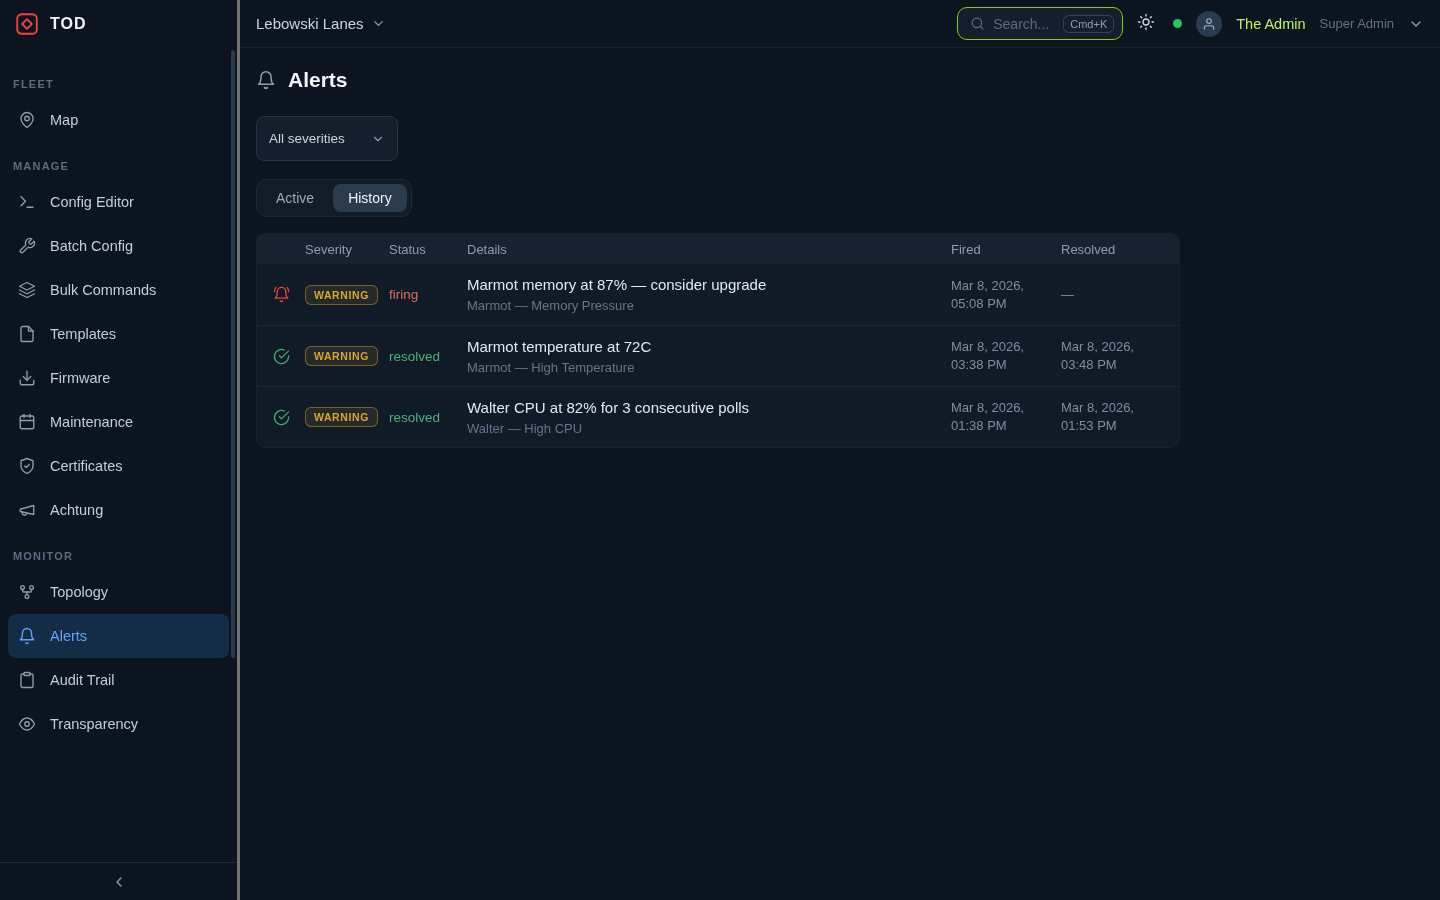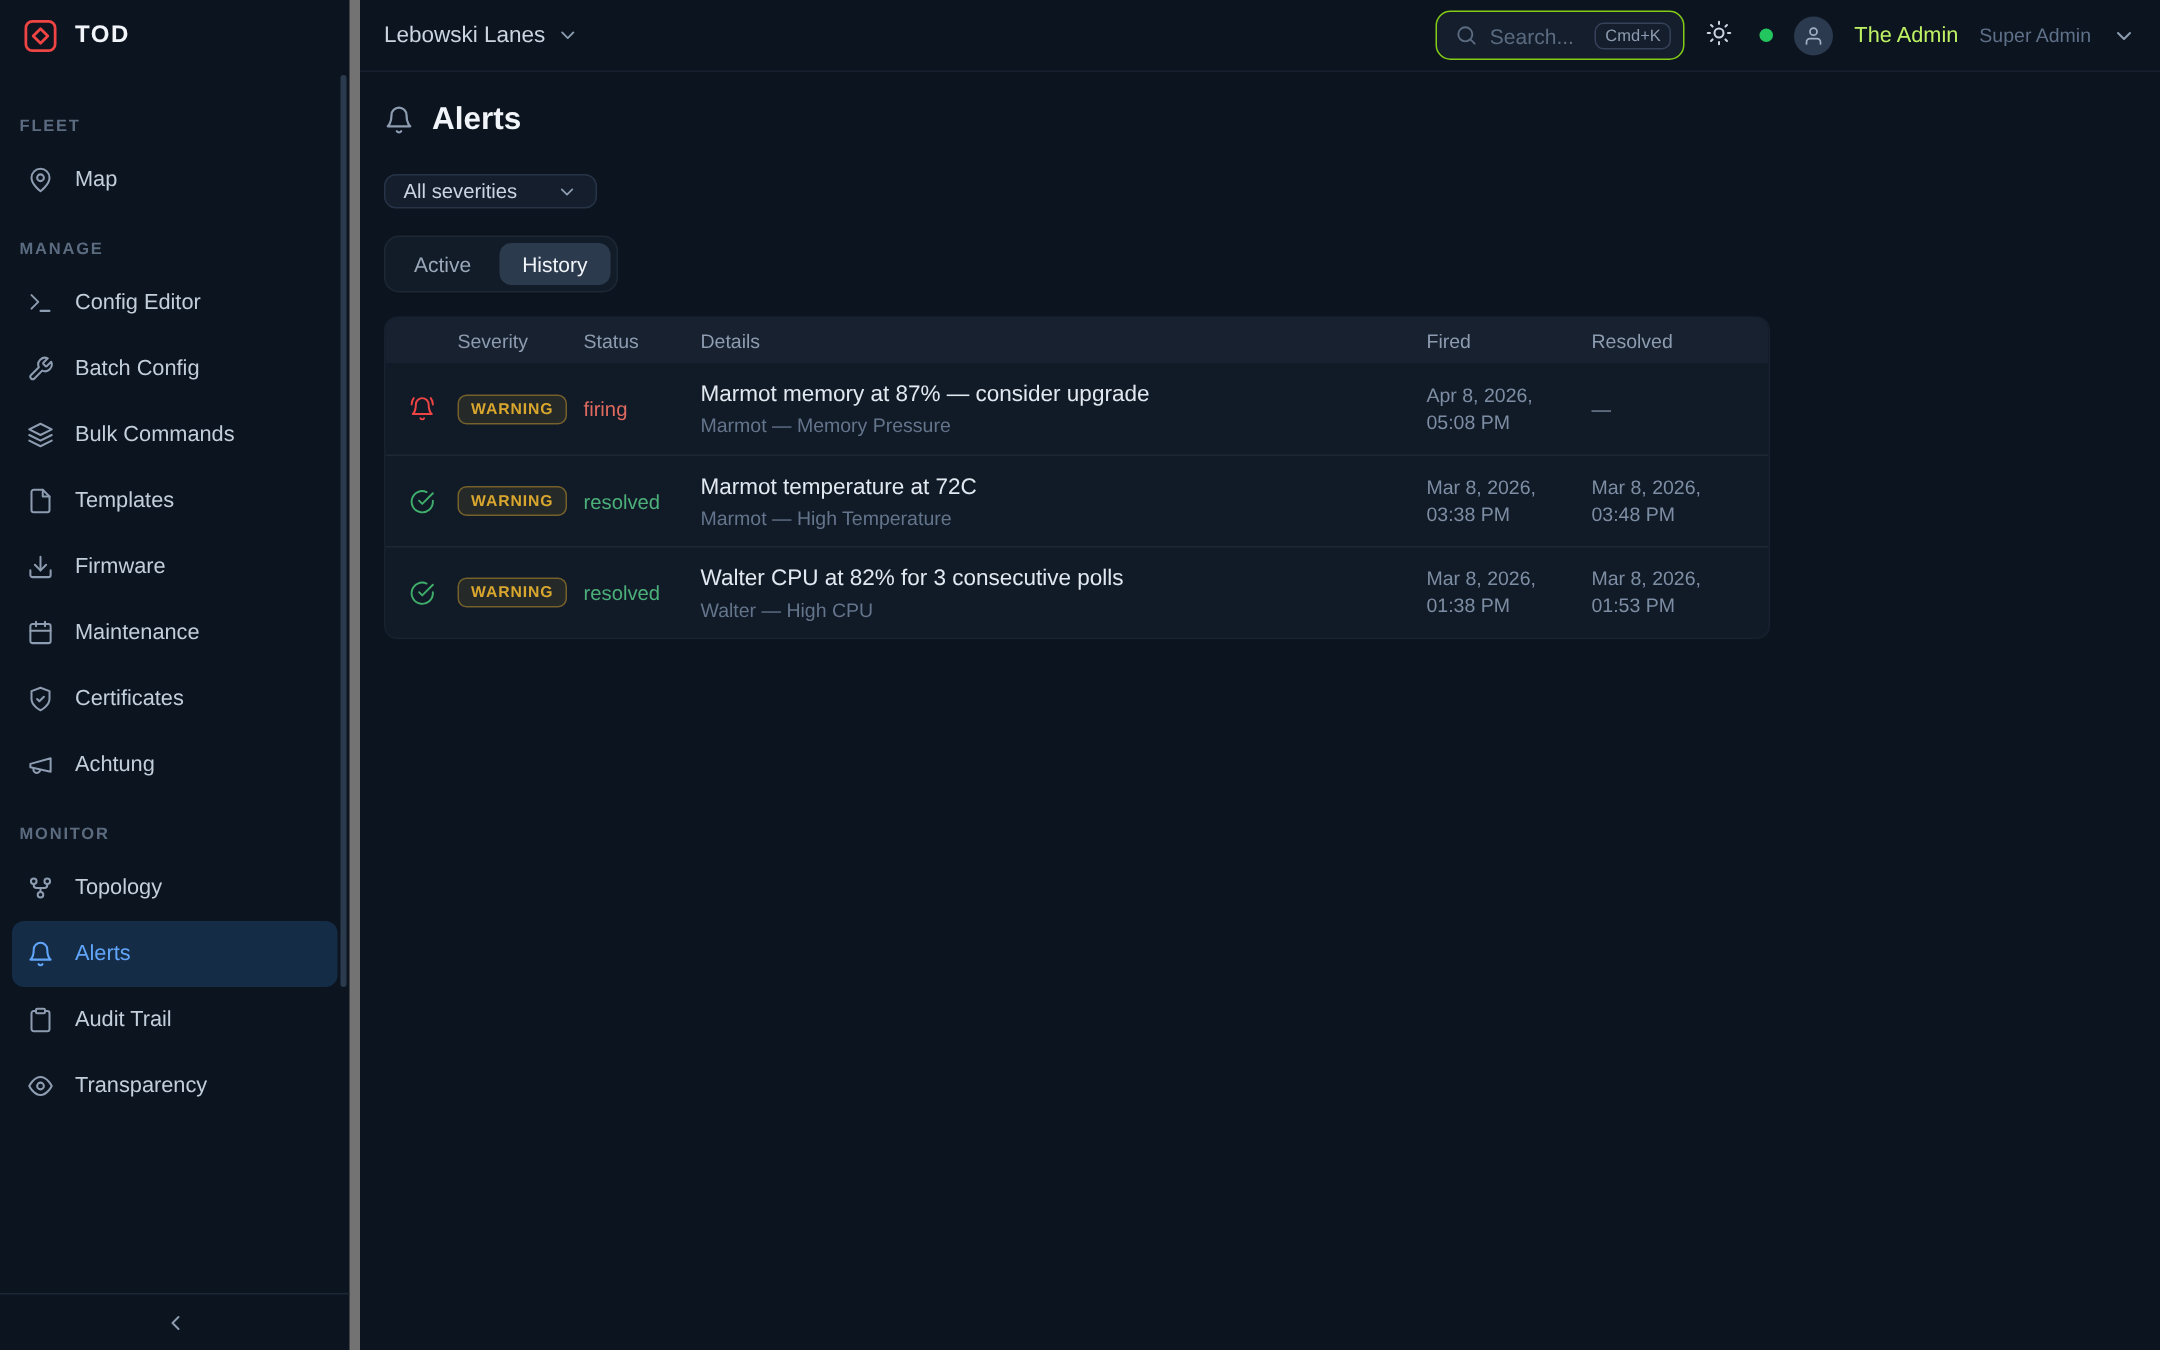--- a/index.html
+++ b/index.html
@@ -10,21 +10,21 @@
     color:#e2e8f0;
     font-size:14px;
   }
   .app { display:flex; width:1440px; height:900px; }
 
   
   .sidebar {
     position:relative;
     width:240px; min-width:240px; height:900px;
     background:#0c141f;
-    border-right:7px solid #737373;
+    border-right:3px solid #737373;
   }
   .brand {
     height:48px; display:flex; align-items:center; gap:10px;
     padding:0 14px;
   }
   .brand .logo { width:26px; height:26px; color:var(--brand-red,#ef4444); display:inline-flex; }
   .brand-text { font-weight:bold; font-size:16px; letter-spacing:1px; color:#f1f5f9; }
 
   .nav { padding-top:20px; }
   .nav-section { margin-bottom:8px; }
@@ -100,21 +100,21 @@
   .chev { width:16px; height:16px; display:inline-flex; color:#8d9cb0; cursor:pointer; }
 
   
   .content { padding:20px 16px 0 16px; }
   .page-header { display:flex; align-items:center; gap:12px; margin-bottom:24px; }
   .page-header .ic { width:20px; height:20px; display:inline-flex; color:#8d9cb0; }
   .page-title { font-size:21px; font-weight:bold; color:#f1f5f9; }
 
   .severity-select {
     display:inline-flex; align-items:center; gap:26px;
-    height:23px; padding:0 12px;
+    height:45px; padding:0 12px;
     background:#141e2c; border:1px solid #273346; border-radius:8px;
     color:#cbd5e1; font-size:13.5px; font-family:inherit; cursor:pointer;
     margin-bottom:18px;
   }
   .severity-select .ic { width:14px; height:14px; display:inline-flex; color:#8d9cb0; }
 
   .tabs {
     display:inline-flex; gap:4px; padding:4px;
     background:#121c29; border:1px solid #1d2836; border-radius:10px;
     margin-bottom:16px;
@@ -416,21 +416,21 @@
                     <path d="M22 8a10 10 0 0 0-2-6"></path>
                   </svg>
                 </span>
               </div>
               <div><span class="badge">WARNING</span></div>
               <div class="status status-firing">firing</div>
               <div class="cell-details">
                 <div class="alert-title">Marmot memory at 87% — consider upgrade</div>
                 <div class="alert-subtitle">Marmot — Memory Pressure</div>
               </div>
-              <div class="cell-date">Apr 8, 2026, 05:08 PM</div>
+              <div class="cell-date">Mar 8, 2026, 05:08 PM</div>
               <div class="cell-date">—</div>
             </div>
             <div class="trow">
               <div class="cell-icon">
                 <span class="ic ic-resolved">
                   <svg viewBox="0 0 24 24" fill="none" stroke="currentColor" stroke-width="1.8" stroke-linecap="round" stroke-linejoin="round" width="100%" height="100%">
                     <path d="M22 11.1V12a10 10 0 1 1-5.93-9.14"></path>
                     <polyline points="22 4 12 14 9 11"></polyline>
                   </svg>
                 </span>

